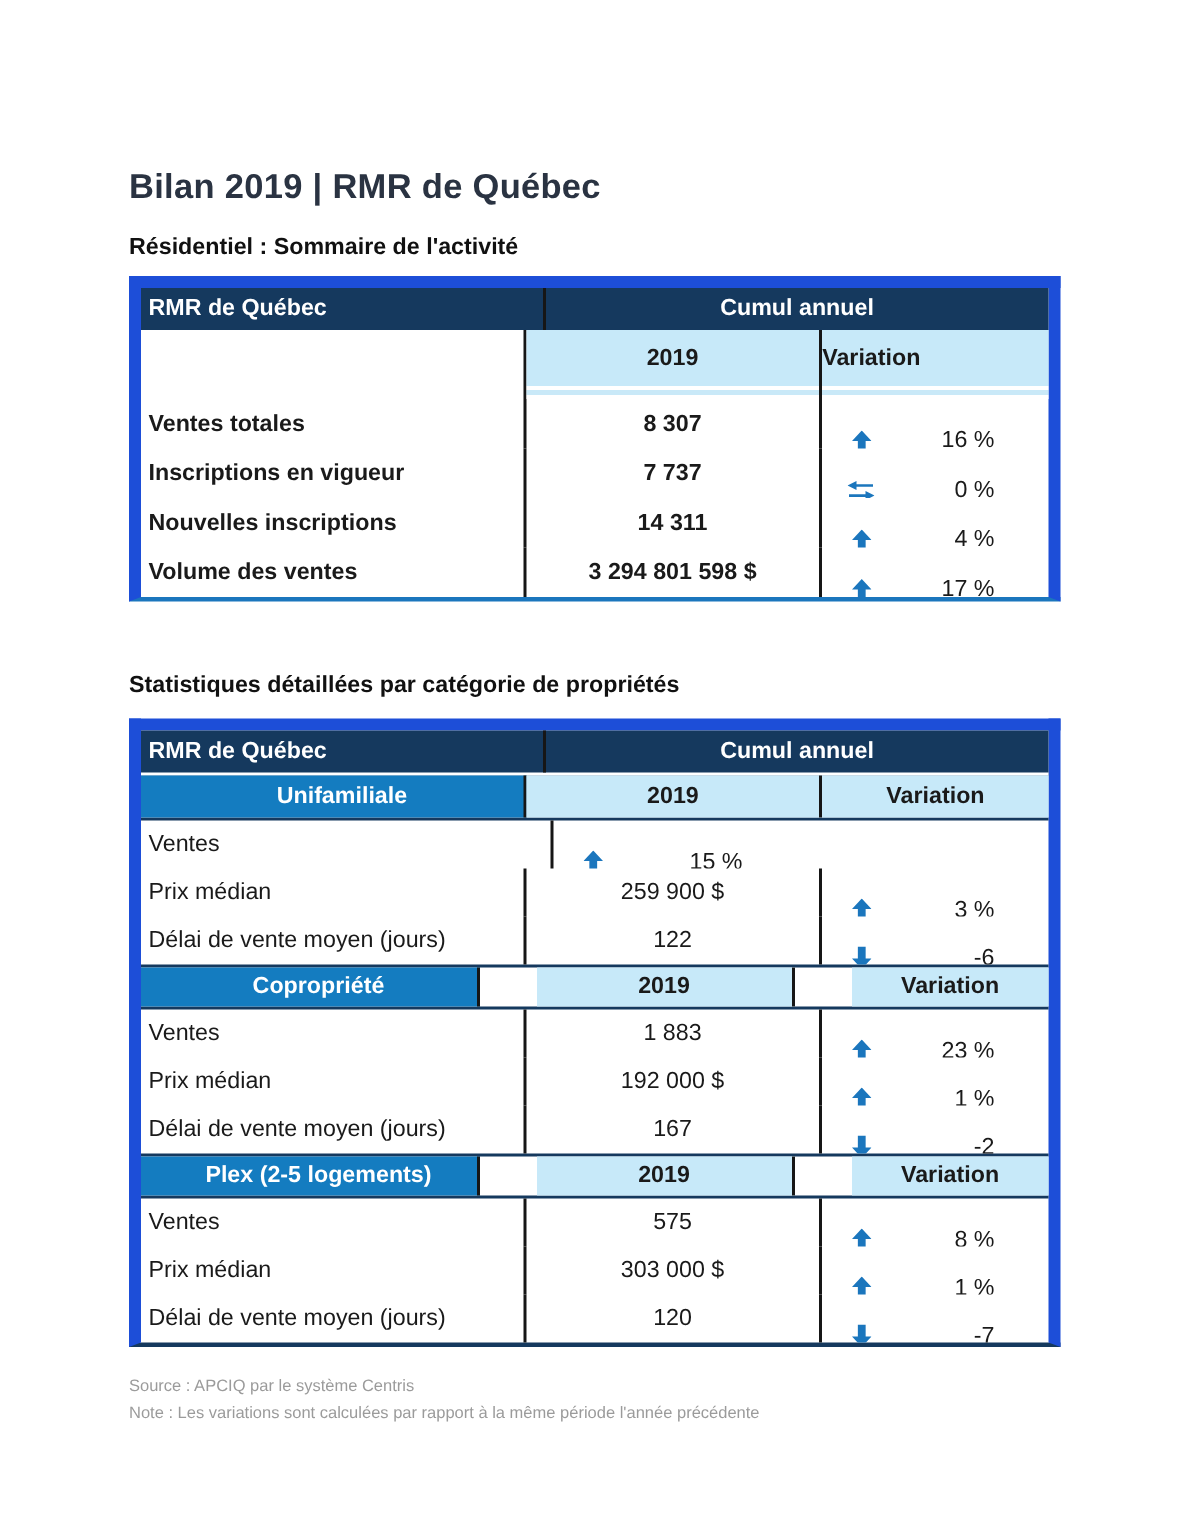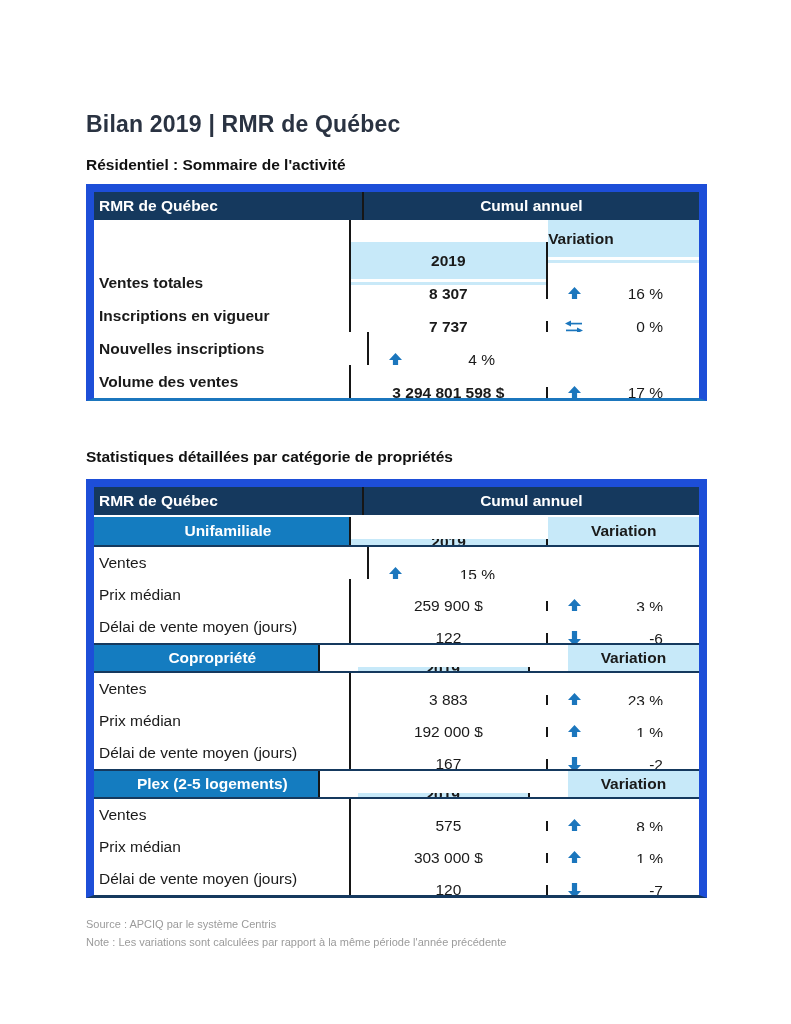--- a/index.html
+++ b/index.html
@@ -44,21 +44,21 @@
     border: 8px solid #1d4ed8;
     margin-top: 10px;
     background: #ffffff;
   }
   .t1 { border-bottom: 3px solid #1b76bd; }
   .t2 { border-bottom: 3px solid #15395e; margin-top: 13px; }
 
   .row { display: flex; box-sizing: border-box; }
   .cell { box-sizing: border-box; display: flex; align-items: center; overflow: hidden; }
   .c1  { width: 275px; border-right: 2px solid #161616; padding-left: 5px; }
-  .c2  { width: 212px; border-right: 2px solid #161616; justify-content: center; margin-top: 22px; }
+  .c2  { width: 212px; border-right: 2px solid #161616; justify-content: center; }
   .c3  { width: 162px; }
   .c23 { width: 342px; justify-content: center; }
 
   
   .row.head { height: 28px; background: #15395e; }
   .row.head .cell {
     color: #ffffff;
     font-weight: bold;
     font-size: 15.5px;
   }
@@ -182,20 +182,21 @@
       <polygon points="18,10.4 12,7.4 12,13.4" stroke="none"></polygon>
     </g>
   </svg>
 </span>
             <span class="pct">0 %</span>
           </div>
         </div>
       </div>
       <div class="row data">
         <div class="cell c1">Nouvelles inscriptions</div>
+        <div class="cell c2">14 311</div>
         <div class="cell c3">
           <div class="varcell">
             <span class="arrow dir-up">
   <svg class="ic-up" width="13" height="15" viewBox="0 0 13 15">
     <path d="M6.5 0 L13 7 L9.1 7 L9.1 15 L3.9 15 L3.9 7 L0 7 Z" fill="#1b76bd"></path>
   </svg>
 
 </span>
             <span class="pct">4 %</span>
           </div>
@@ -277,21 +278,21 @@
         </div>
       </div>
 
       <div class="row sec sec2">
         <div class="cell c1">Copropriété</div>
         <div class="cell c2">2019</div>
         <div class="cell c3">Variation</div>
       </div>
       <div class="row data">
         <div class="cell c1">Ventes</div>
-        <div class="cell c2">3 883</div>
+        <div class="cell c2">1 883</div>
         <div class="cell c3">
           <div class="varcell">
             <span class="arrow dir-up">
   <svg class="ic-up" width="13" height="15" viewBox="0 0 13 15">
     <path d="M6.5 0 L13 7 L9.1 7 L9.1 15 L3.9 15 L3.9 7 L0 7 Z" fill="#1b76bd"></path>
   </svg>
 
 </span>
             <span class="pct">23 %</span>
           </div>

